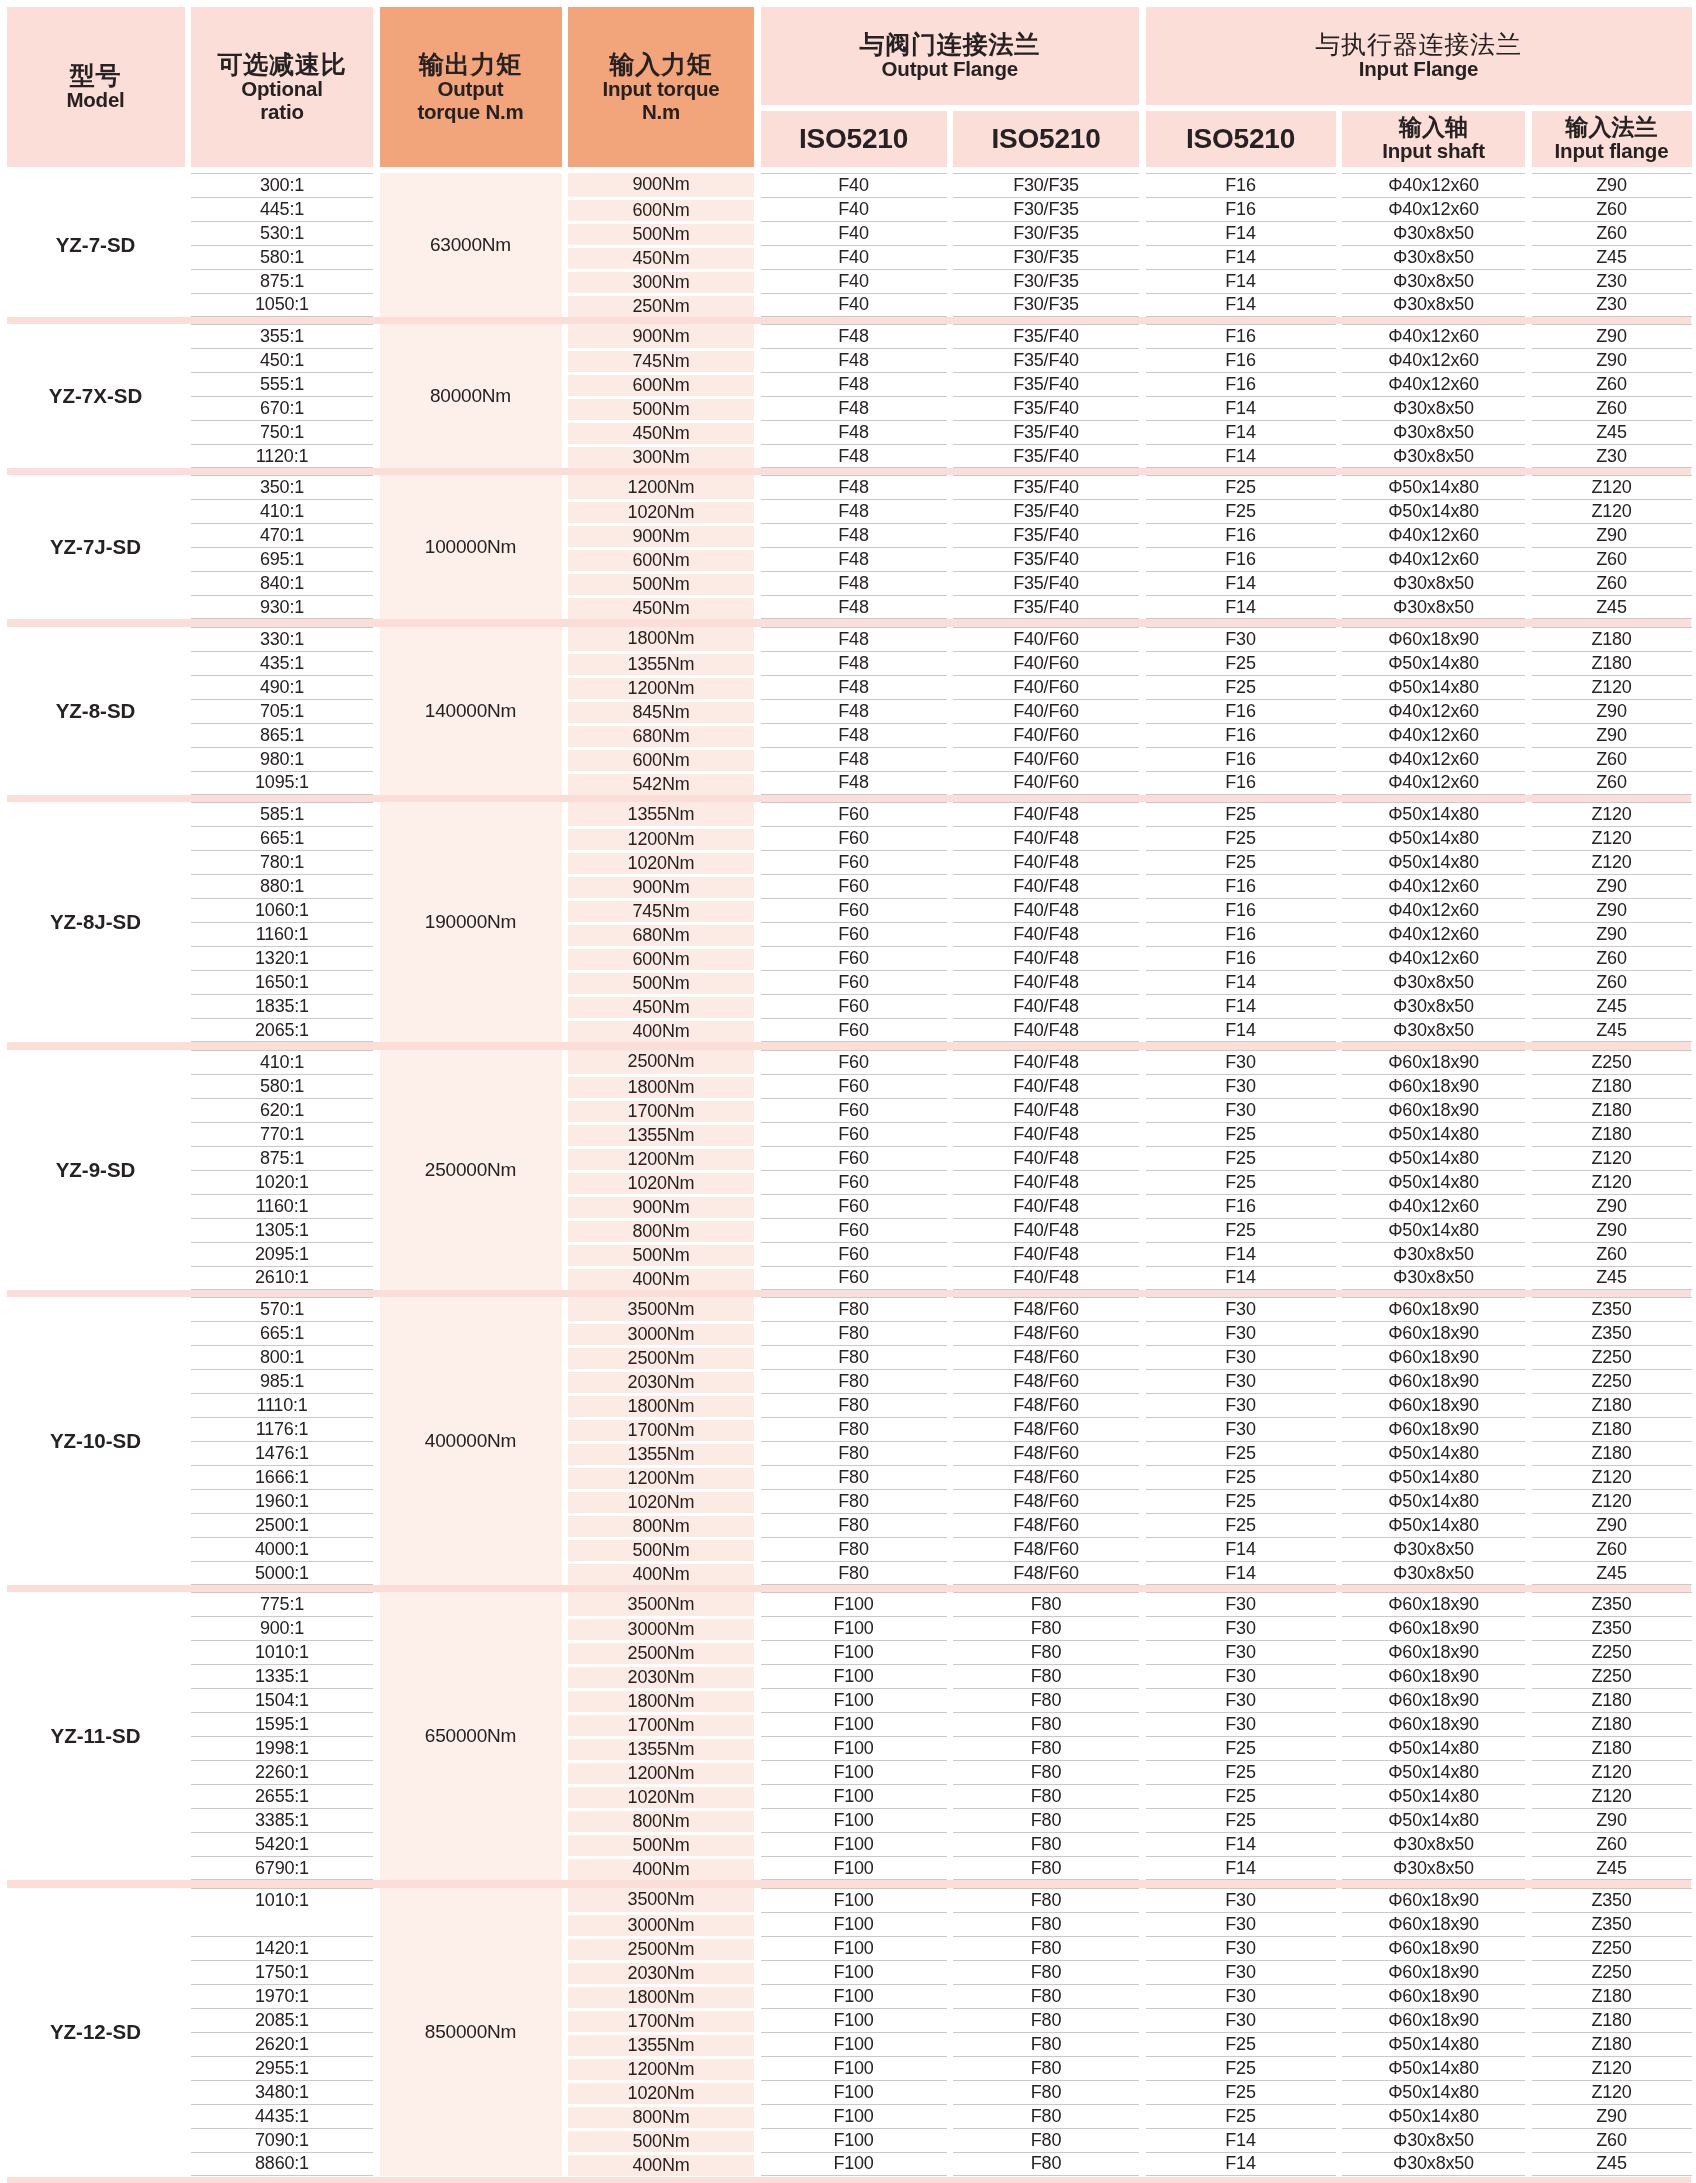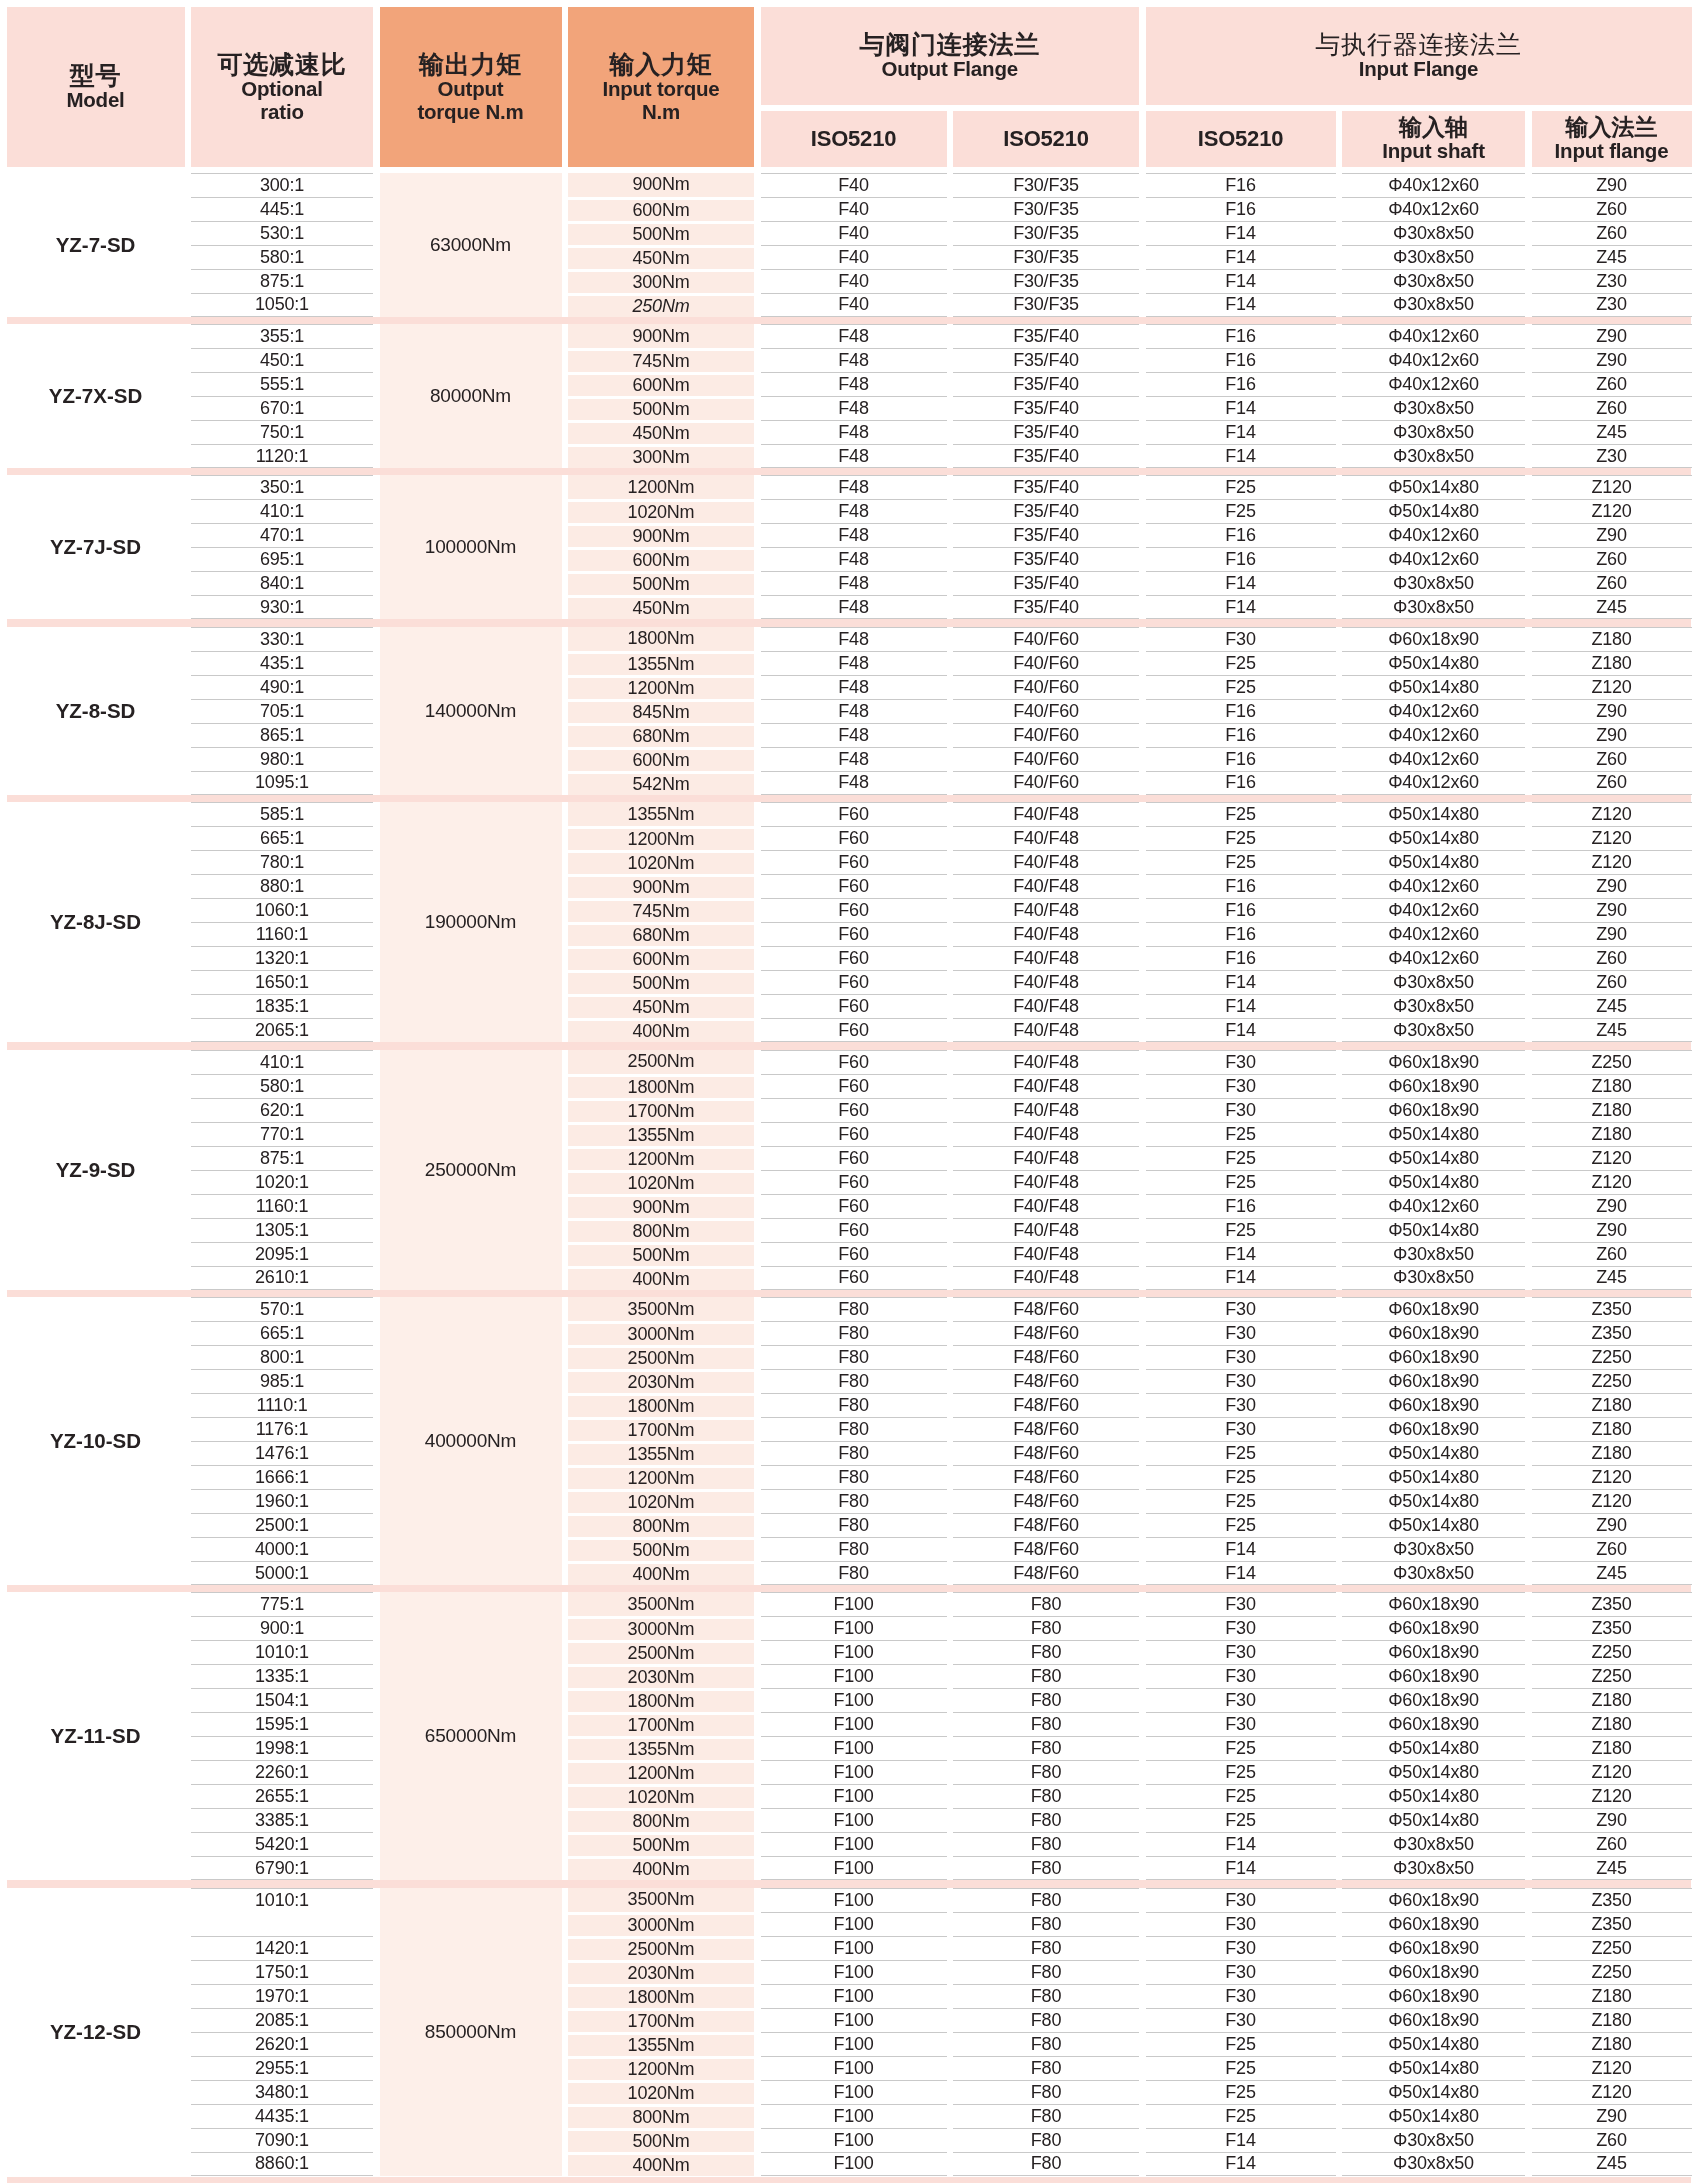--- a/index.html
+++ b/index.html
@@ -26,21 +26,21 @@
     text-align:center;line-height:1.12;
   }
   .pink{background:#fbded8;}
   .orange{background:#f2a47a;}
   .span2{grid-row:1 / 3;}
   .zh{font-size:25px;font-weight:bold;letter-spacing:0.8px;}
   .zh.light{font-weight:normal;}
   .en{font-size:20.5px;font-weight:bold;letter-spacing:-0.2px;}
   .sub-zh{font-size:23px;font-weight:bold;}
   .sub-en{font-size:20.5px;font-weight:bold;letter-spacing:-0.2px;}
-  .iso-lab{font-size:22px;font-weight:bold;letter-spacing:-0.2px;}
+  .iso-lab{font-size:28px;font-weight:bold;letter-spacing:-0.2px;}
   .gc56{grid-column:5 / 7;grid-row:1;}
   .gc79{grid-column:7 / 10;grid-row:1;}
   .r2{grid-row:2;}
   .c5{grid-column:5;} .c6{grid-column:6;} .c7{grid-column:7;} .c8{grid-column:8;} .c9{grid-column:9;}
   
   .band{
     display:grid;
     grid-template-columns:178px 182px 182px 186px 186px 186px 190px 183px 160px;
     column-gap:6.5px;
   }
@@ -155,21 +155,21 @@
         <div class="cell wcell" style="grid-area: 4 / 8;">Φ30x8x50</div>
         <div class="cell wcell" style="grid-area: 4 / 9;">Z45</div>
         <div class="cell wcell" style="grid-area: 5 / 2;">875:1</div>
         <div class="cell tq" style="grid-area: 5 / 4;">300Nm</div>
         <div class="cell wcell" style="grid-area: 5 / 5;">F40</div>
         <div class="cell wcell" style="grid-area: 5 / 6;">F30/F35</div>
         <div class="cell wcell" style="grid-area: 5 / 7;">F14</div>
         <div class="cell wcell" style="grid-area: 5 / 8;">Φ30x8x50</div>
         <div class="cell wcell" style="grid-area: 5 / 9;">Z30</div>
         <div class="cell wcell last" style="grid-area: 6 / 2;">1050:1</div>
-        <div class="cell tq last" style="grid-area: 6 / 4; font-style: italic;">250Nm</div>
+        <div class="cell tq last" style="grid-area: 6 / 4;">250Nm</div>
         <div class="cell wcell last" style="grid-area: 6 / 5;">F40</div>
         <div class="cell wcell last" style="grid-area: 6 / 6;">F30/F35</div>
         <div class="cell wcell last" style="grid-area: 6 / 7;">F14</div>
         <div class="cell wcell last" style="grid-area: 6 / 8;">Φ30x8x50</div>
         <div class="cell wcell last" style="grid-area: 6 / 9;">Z30</div>
       </div>
       <div class="sep"></div>
       <div class="band" style="grid-template-rows: repeat(6, 24px);">
         <div class="cell model-cell">YZ-7X-SD</div>
         <div class="cell out-cell">80000Nm</div>

